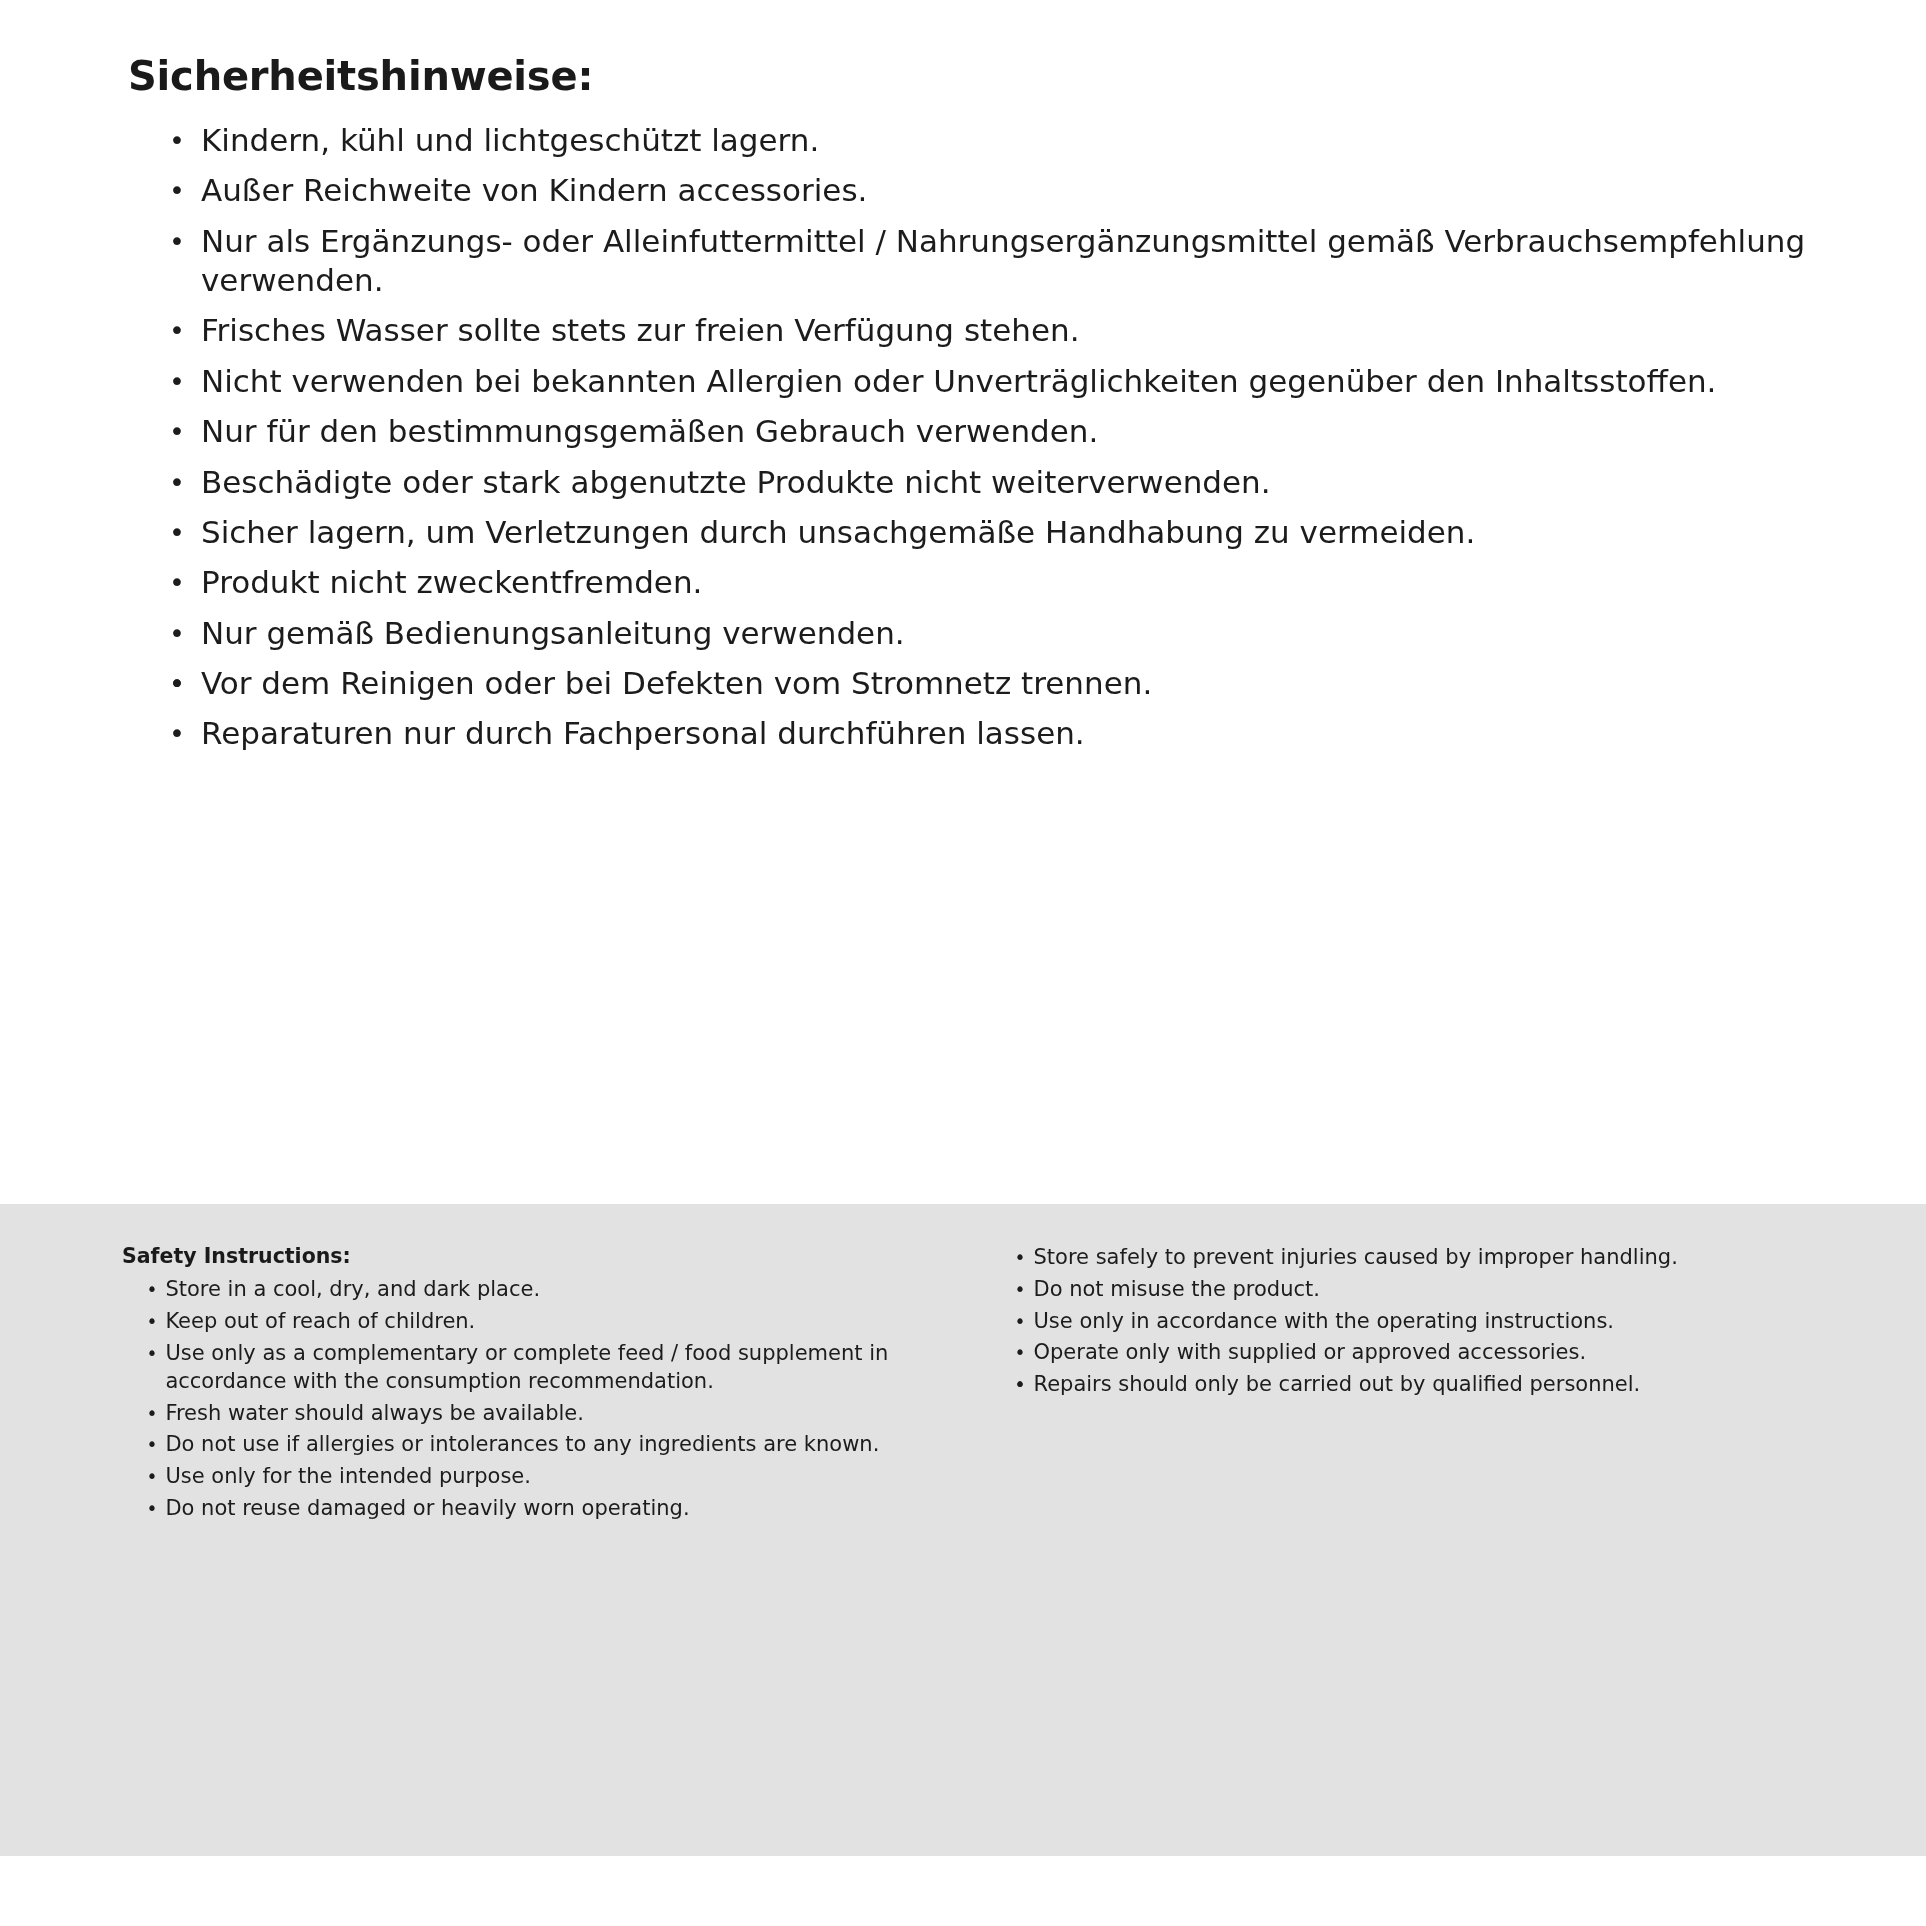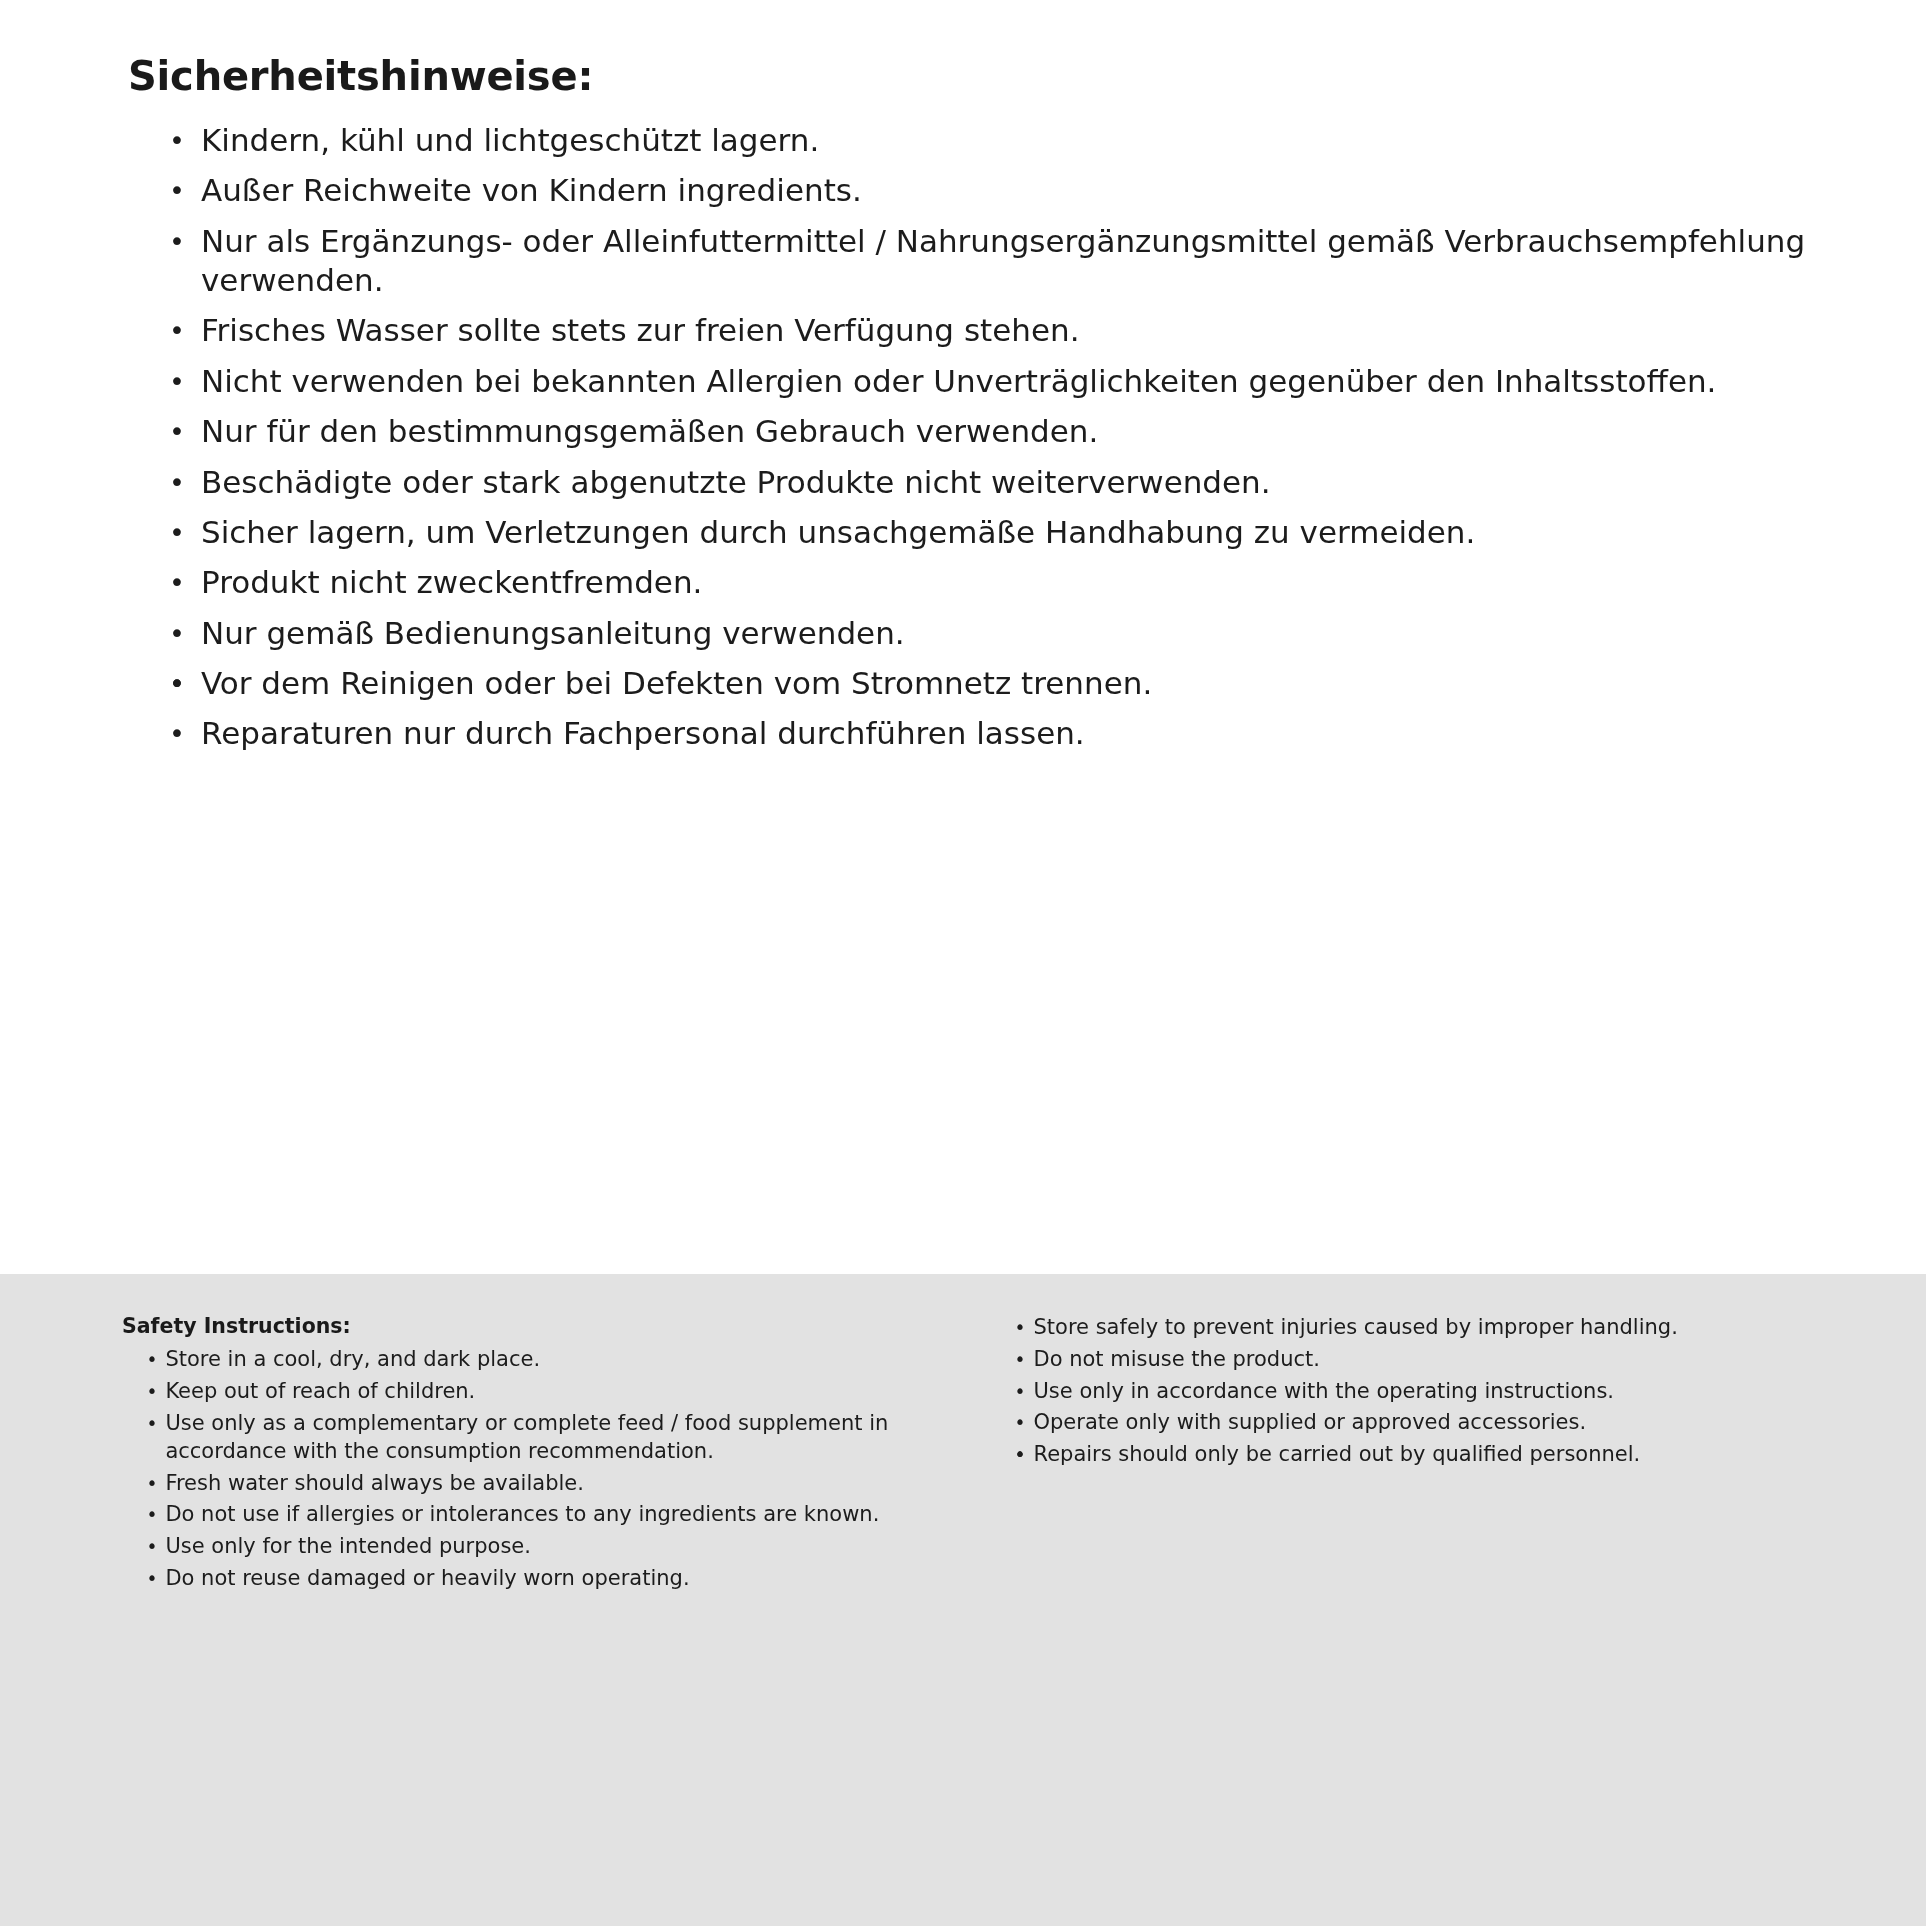--- a/index.html
+++ b/index.html
@@ -56,21 +56,21 @@
     left: 3.9px;
     top: 0;
     font-size: 27px;
     line-height: 1.45;
     color: #1c1c1c;
   }
 
   
   .en-section {
     position: absolute;
-    top: 1274px;
+    top: 1204px;
     left: 0;
     width: 1926px;
     height: 652px;
     background: #e2e2e2;
     padding: 40px 77px 0 122px;
   }
   .en-cols {
     display: flex;
     flex-direction: row;
     gap: 58px;
@@ -112,21 +112,21 @@
 </style>
 </head>
 <body>
 
 <div class="page">
 
   <section class="de-section">
     <h1 class="de-title">Sicherheitshinweise:</h1>
     <ul class="de-list">
       <li><span class="bullet">•</span><span>Kindern, kühl und lichtgeschützt lagern.</span></li>
-      <li><span class="bullet">•</span><span>Außer Reichweite von Kindern ingredients.</span></li>
+      <li><span class="bullet">•</span><span>Außer Reichweite von Kindern accessories.</span></li>
       <li><span class="bullet">•</span><span>Nur als Ergänzungs- oder Alleinfuttermittel / Nahrungsergänzungsmittel gemäß Verbrauchsempfehlung verwenden.</span></li>
       <li><span class="bullet">•</span><span>Frisches Wasser sollte stets zur freien Verfügung stehen.</span></li>
       <li><span class="bullet">•</span><span>Nicht verwenden bei bekannten Allergien oder Unverträglichkeiten gegenüber den Inhaltsstoffen.</span></li>
       <li><span class="bullet">•</span><span>Nur für den bestimmungsgemäßen Gebrauch verwenden.</span></li>
       <li><span class="bullet">•</span><span>Beschädigte oder stark abgenutzte Produkte nicht weiterverwenden.</span></li>
       <li><span class="bullet">•</span><span>Sicher lagern, um Verletzungen durch unsachgemäße Handhabung zu vermeiden.</span></li>
       <li><span class="bullet">•</span><span>Produkt nicht zweckentfremden.</span></li>
       <li><span class="bullet">•</span><span>Nur gemäß Bedienungsanleitung verwenden.</span></li>
       <li><span class="bullet">•</span></li>
       <li><span class="bullet">•</span><span>Vor dem Reinigen oder bei Defekten vom Stromnetz trennen.</span></li>

